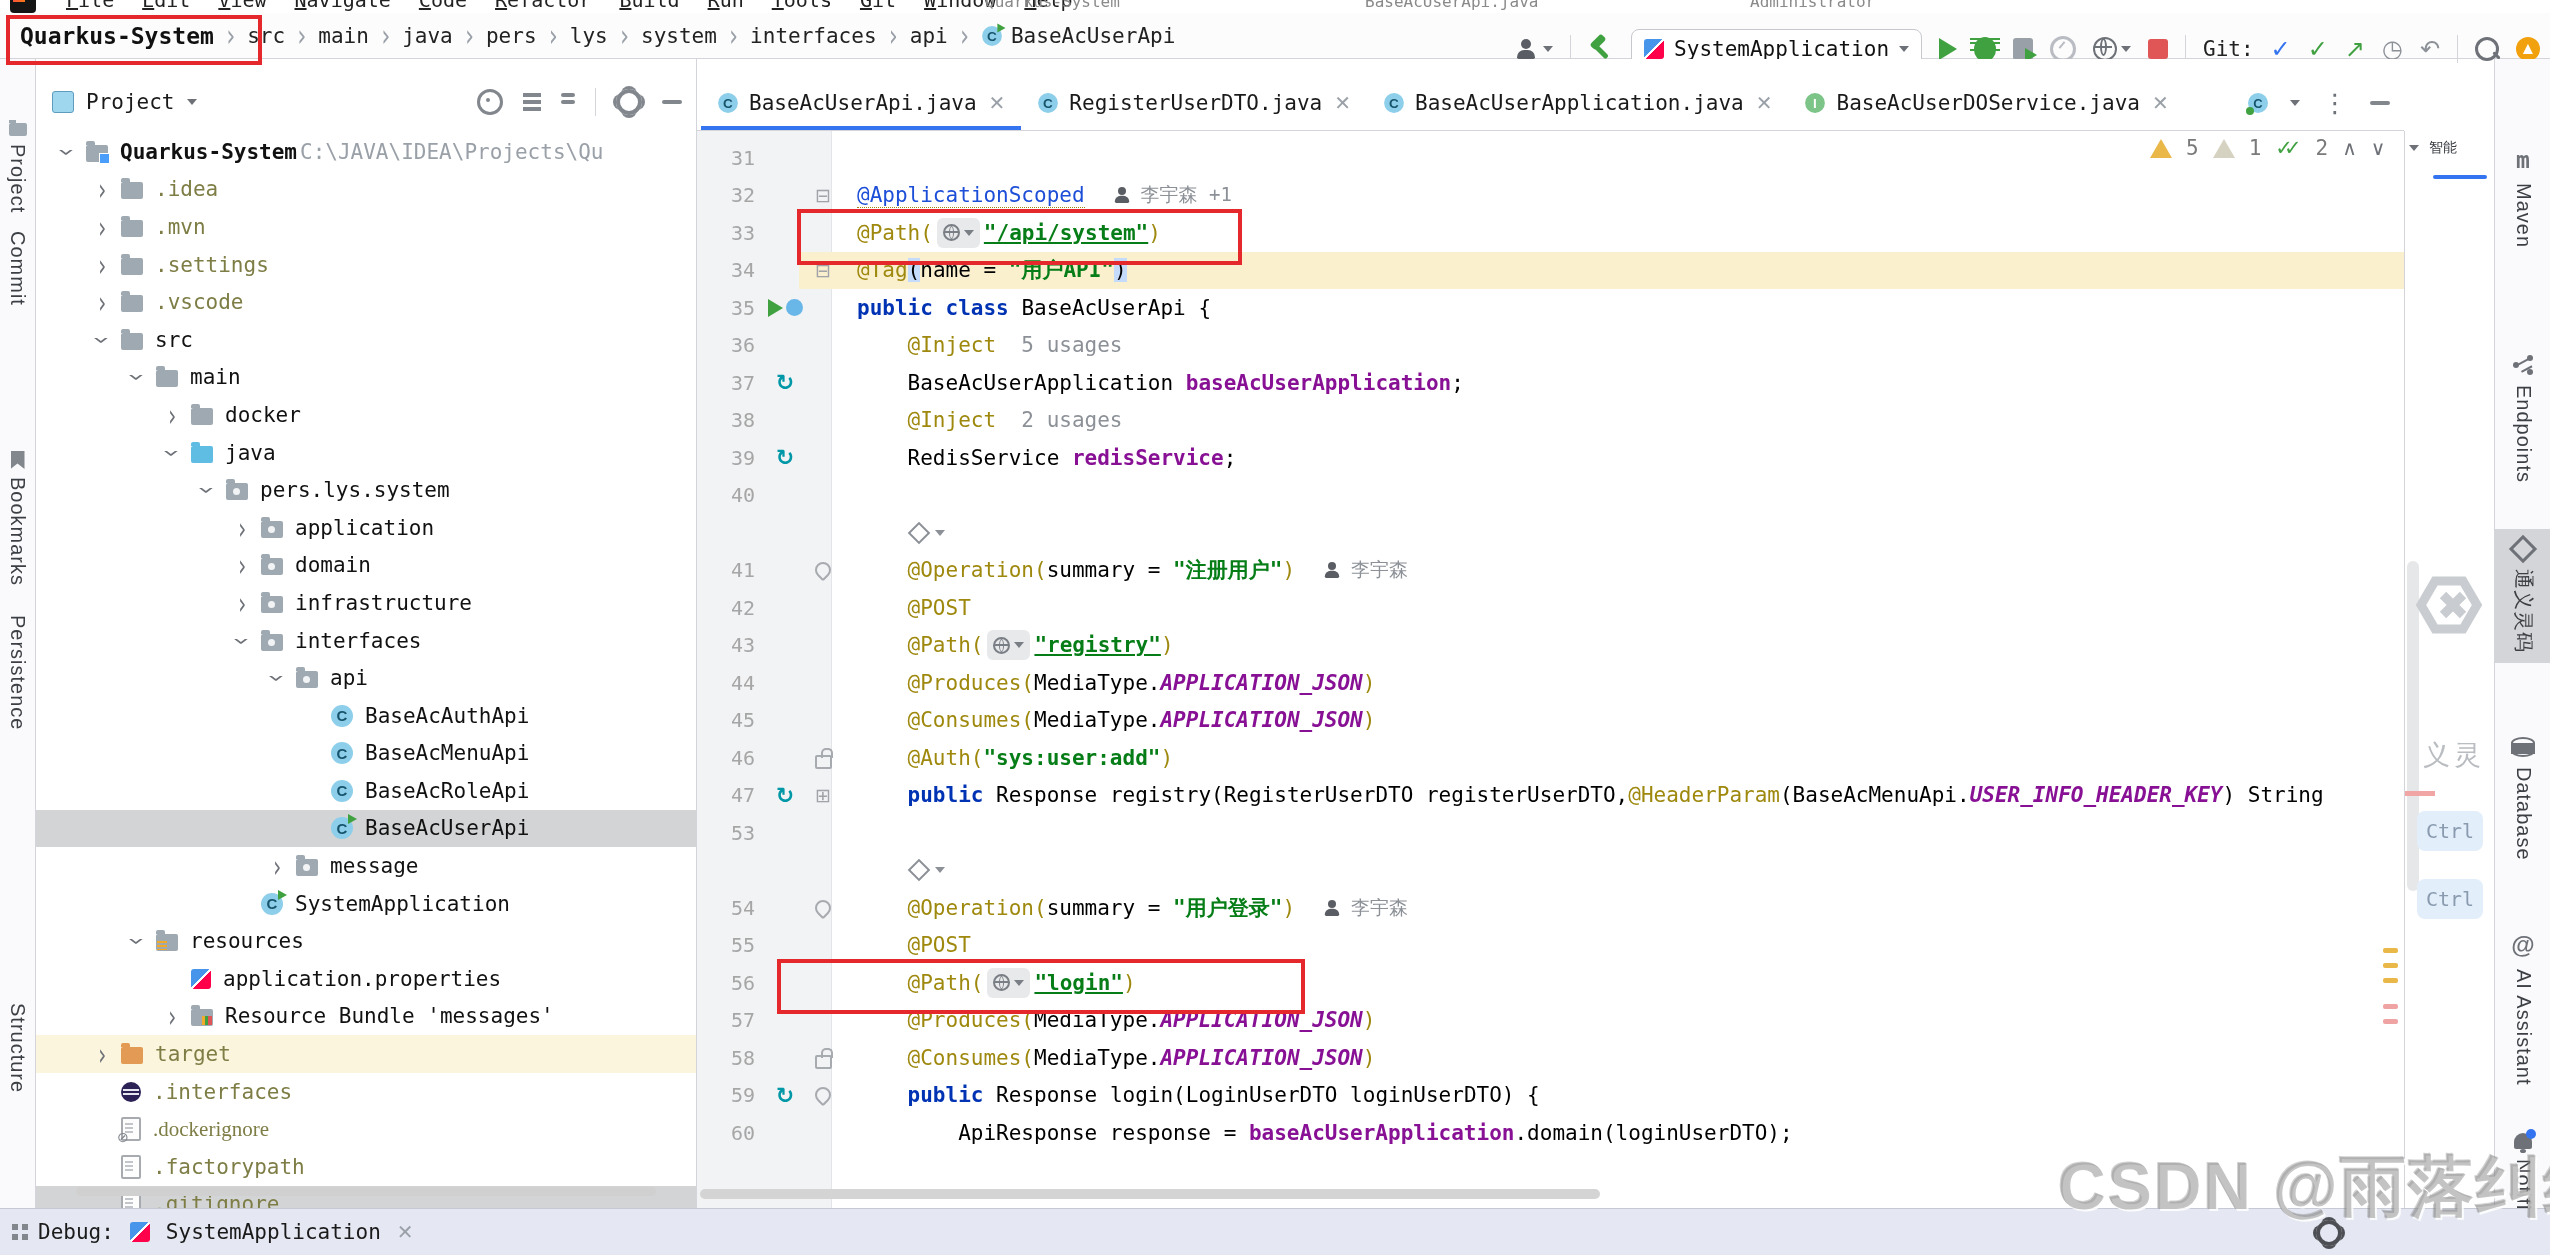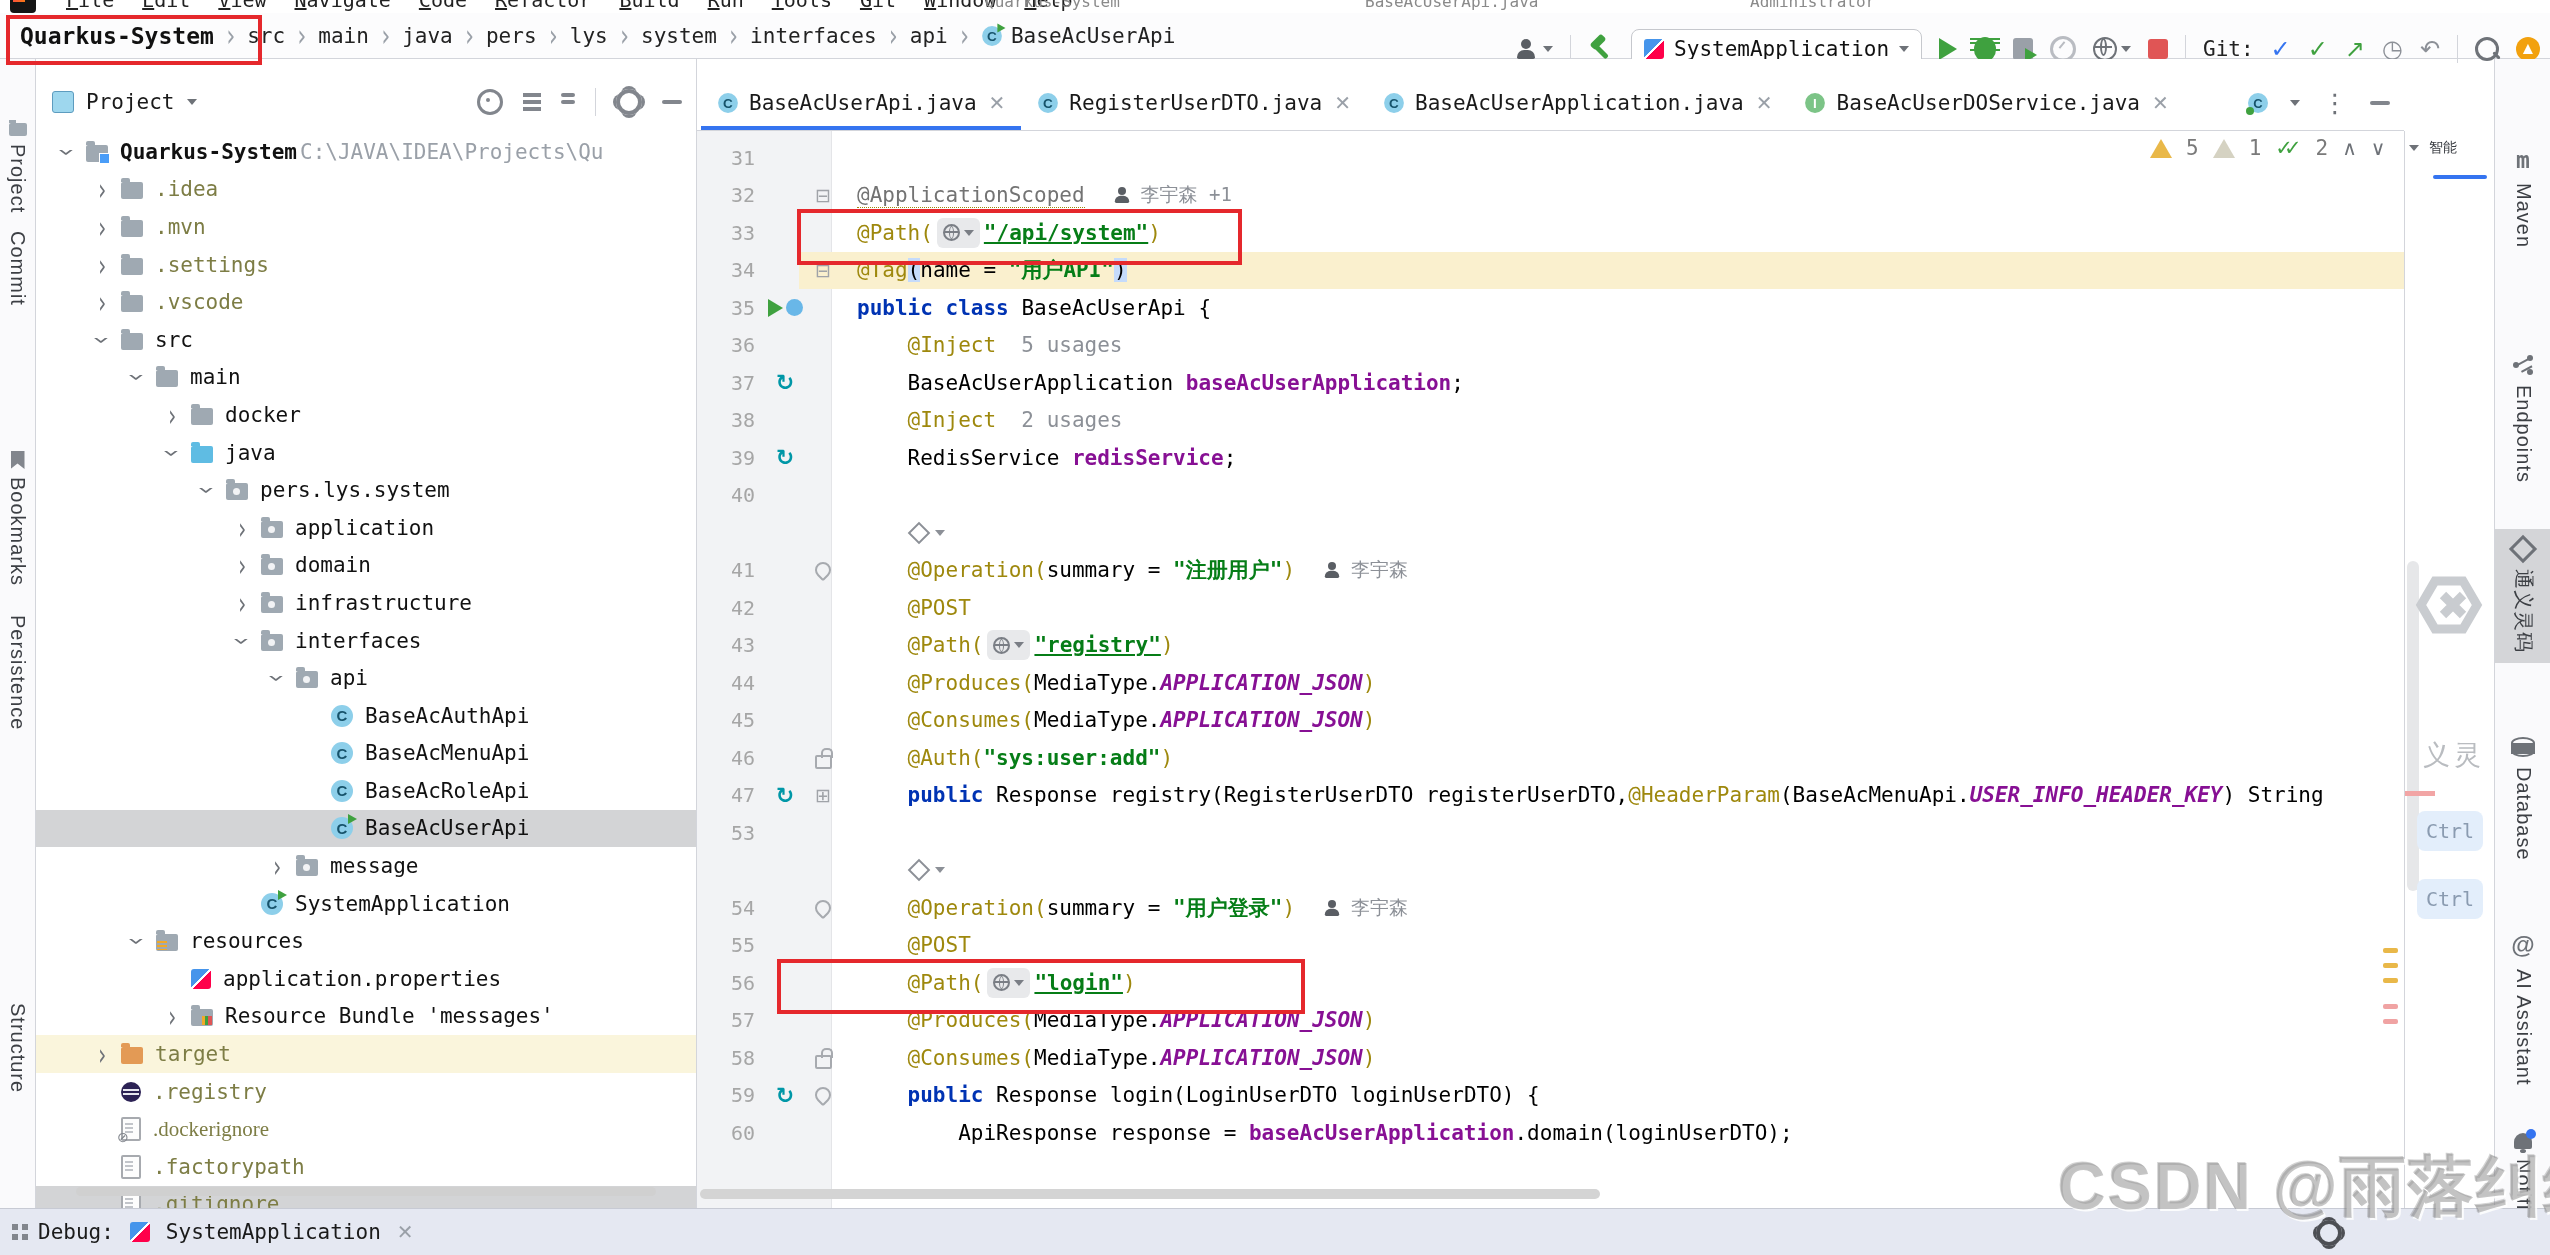--- a/index.html
+++ b/index.html
@@ -127,21 +127,21 @@
   .ccode{padding-left:18px;font-family:"DejaVu Sans Mono",monospace;font-size:21px;white-space:pre;display:flex;align-items:center;}
   .tk-ann{color:#9e880d;}
   .tk-kw{color:#0033b3;font-weight:bold;}
   .tk-str{color:#067d17;font-weight:bold;}
   .tk-stru{color:#067d17;font-weight:bold;text-decoration:underline;}
   .tk-fld{color:#871094;font-weight:bold;}
   .tk-cst{color:#871094;font-weight:bold;font-style:italic;}
   .tk-txt{color:#000;}
   .tk-gray{color:#8c9097;}
   .tk-par{color:#000;background:#c5dbfb;}
-  .tk-annud{color:#737373;border-bottom:1px dotted #9e880d;}
+  .tk-annud{color:#1d4ed8;border-bottom:1px dotted #9e880d;}
   .inlay-chip{display:inline-flex;align-items:center;gap:4px;background:#e8e9eb;border-radius:6px;height:30px;padding:0 6px;margin:0 4px;}
   .chip-globe{width:17px;height:17px;border:2px solid #7a7e85;border-radius:50%;position:relative;box-sizing:border-box;}
   .chip-globe::before{content:"";position:absolute;left:0;top:5px;width:13px;height:2px;background:#7a7e85;}
   .chip-globe::after{content:"";position:absolute;left:4px;top:0;width:5px;height:13px;border:1px solid #7a7e85;border-radius:50%;box-sizing:border-box;}
   .chip-chev{width:0;height:0;border-left:5px solid transparent;border-right:5px solid transparent;border-top:6px solid #7a7e85;}
   .author{display:inline-flex;align-items:center;gap:8px;margin-left:26px;color:#8c9097;font-size:19px;}
   .author .ic-person{transform:scale(.8);}
   .ic-run-g{width:0;height:0;border-left:15px solid #3fa13f;border-top:9px solid transparent;border-bottom:9px solid transparent;}
   .ic-drop{width:17px;height:17px;border-radius:50%;background:#69b7e8;}
   .ic-rot{color:#0097a7;font-size:22px;font-weight:bold;font-family:"DejaVu Sans",sans-serif;}
@@ -535,21 +535,21 @@
           <span style="margin-left: 8px; display: inline-flex;">
             <span class="fold16 f-target"></span>
           </span>
           <span class="tlabel excl">target</span>
         </div>
         <div class="trow" style="padding-left: 55px;">
           <span style="width: 22px; flex: 0 0 auto;"></span>
           <span style="margin-left: 8px; display: inline-flex;">
             <span class="ecl-ic"></span>
           </span>
-          <span class="tlabel excl">.registry</span>
+          <span class="tlabel excl">.interfaces</span>
         </div>
         <div class="trow" style="padding-left: 55px; font-family: Liberation Serif, serif;">
           <span style="width: 22px; flex: 0 0 auto;"></span>
           <span style="margin-left: 8px; display: inline-flex;">
             <span class="file-ic slash"></span>
           </span>
           <span class="tlabel excl">.dockerignore</span>
         </div>
         <div class="trow" style="padding-left: 55px;">
           <span style="width: 22px; flex: 0 0 auto;"></span>

